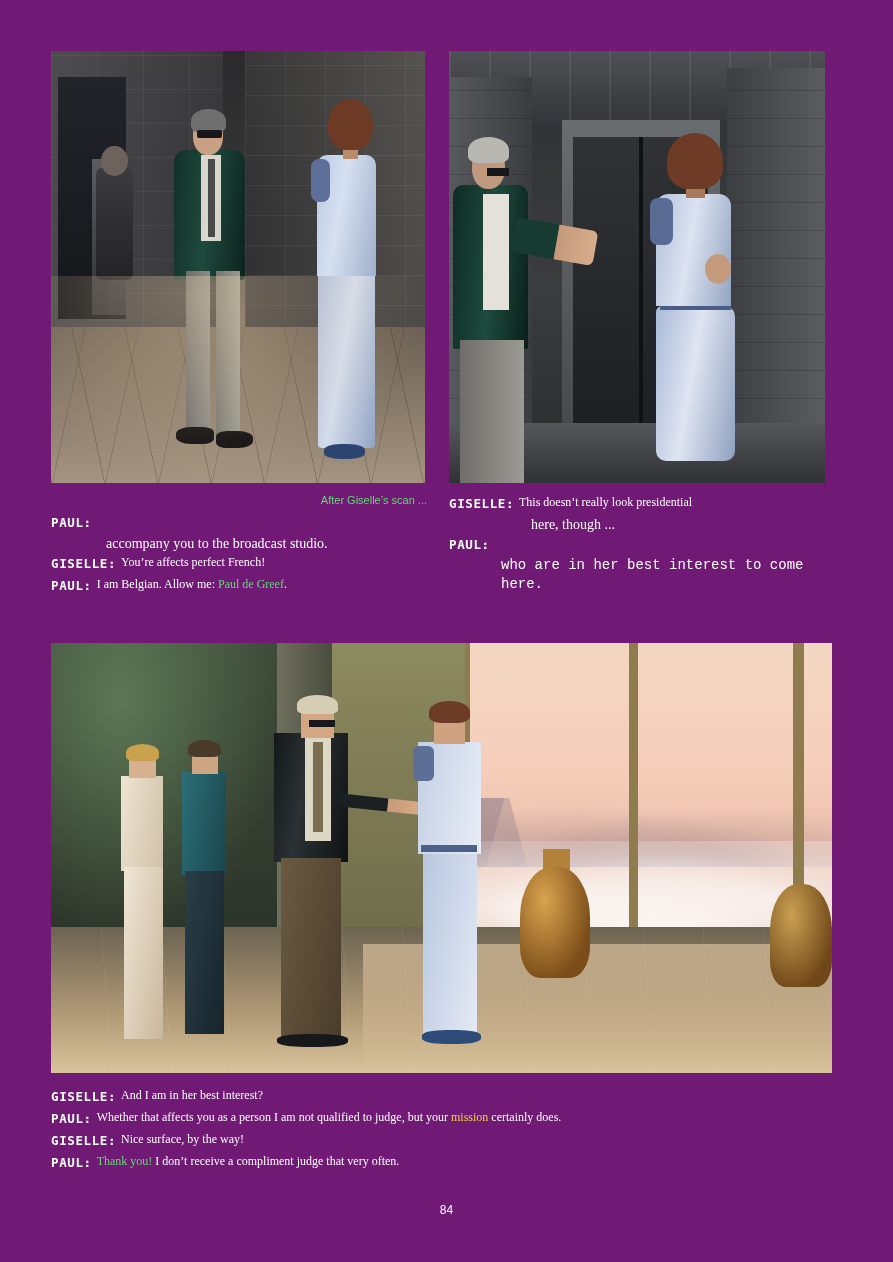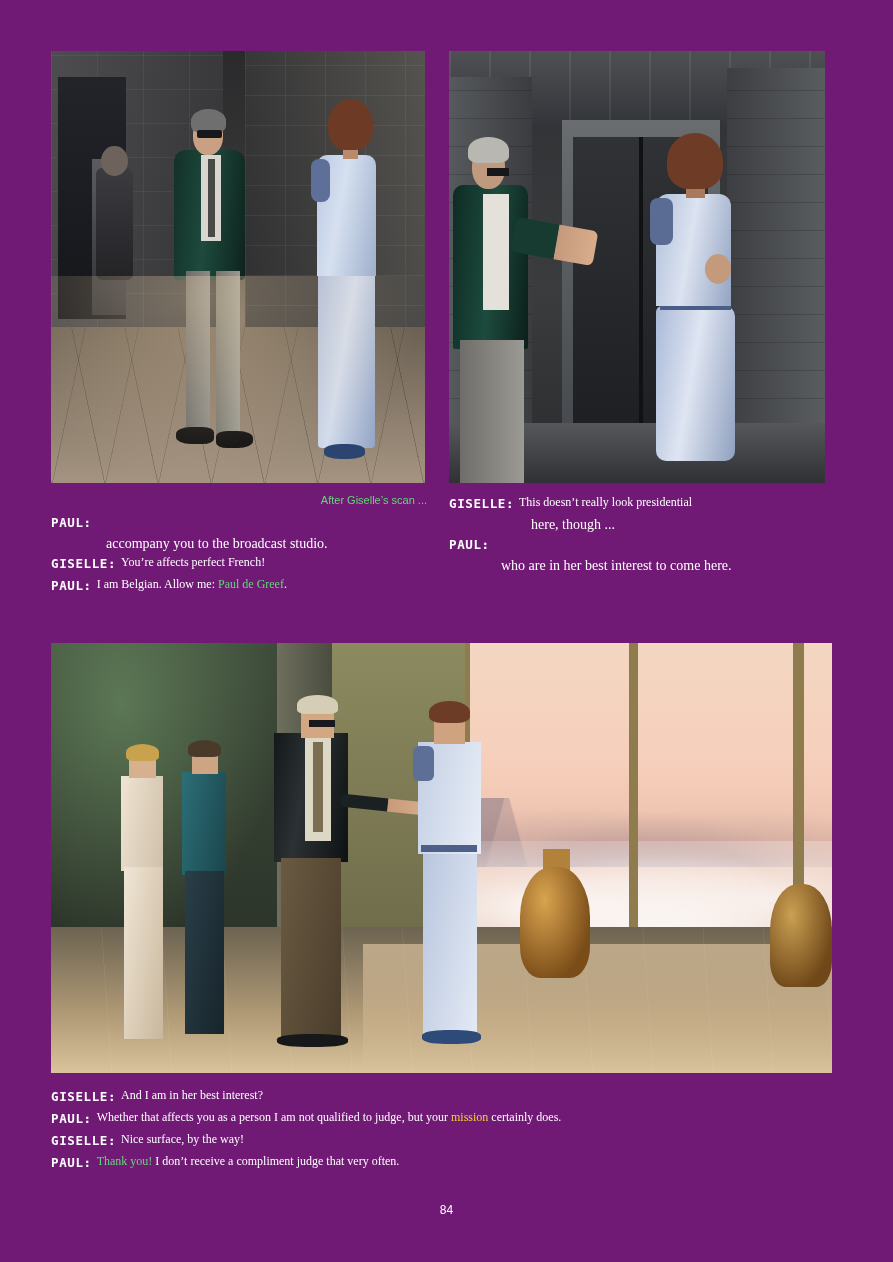--- a/index.html
+++ b/index.html
@@ -430,21 +430,21 @@
       <span class="speaker sp-giselle">GISELLE</span>
       <span class="speaker colon">:</span>
       <span class="text">This doesn’t really look presidential</span>
     </div>
     <div class="cont indent-2" style="padding-left:82px;">here, though ...</div>
 
     <div class="line">
       <span class="speaker sp-paul">PAUL</span>
       <span class="speaker colon">:</span>
     </div>
-    <div class="cont" style="padding-left:52px;">who are in her best interest to come here.</div>
+    <div class="cont" style="padding-left:52px;font-family:Liberation Mono, monospace;">who are in her best interest to come here.</div>
   </div>
 
   <div class="panel panel-3">
     <div class="art">
       <div class="lay p3-bg"></div>
       <div class="lay p3-sky"></div>
       <div class="lay p3-mount"></div>
       <div class="lay p3-clouds"></div>
       <div class="lay p3-mull1"></div>
       <div class="lay p3-mull2"></div>

